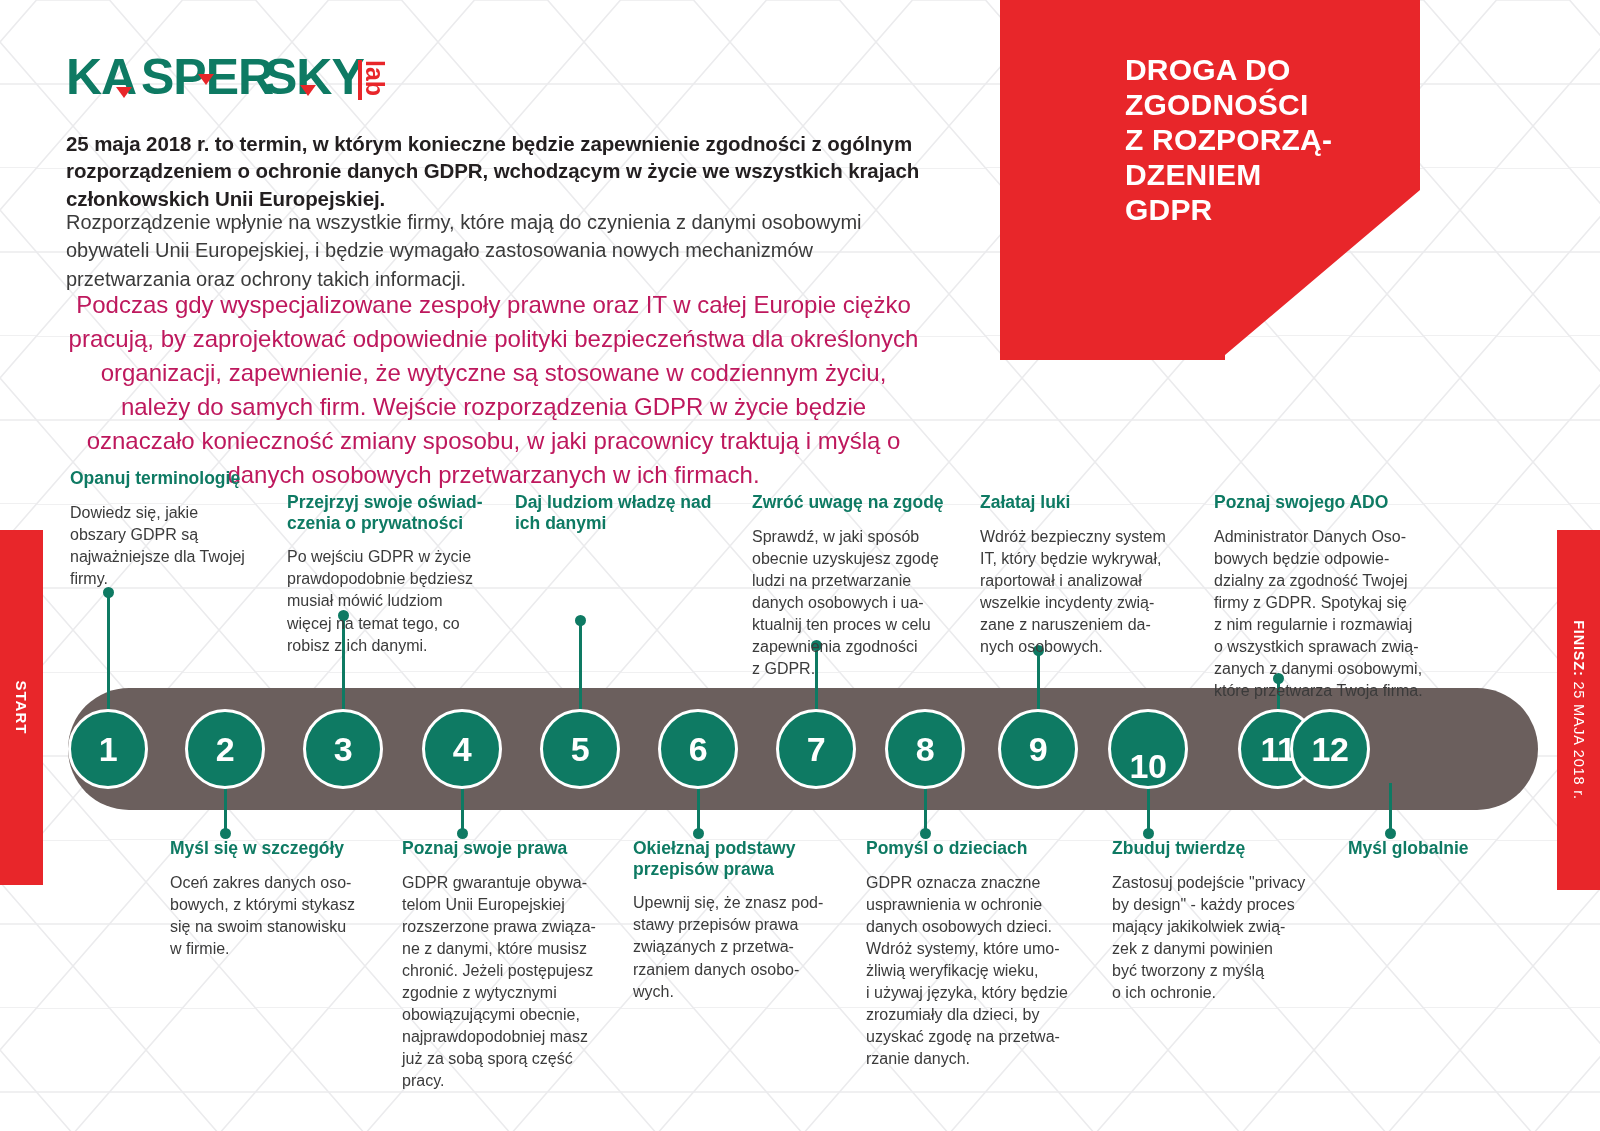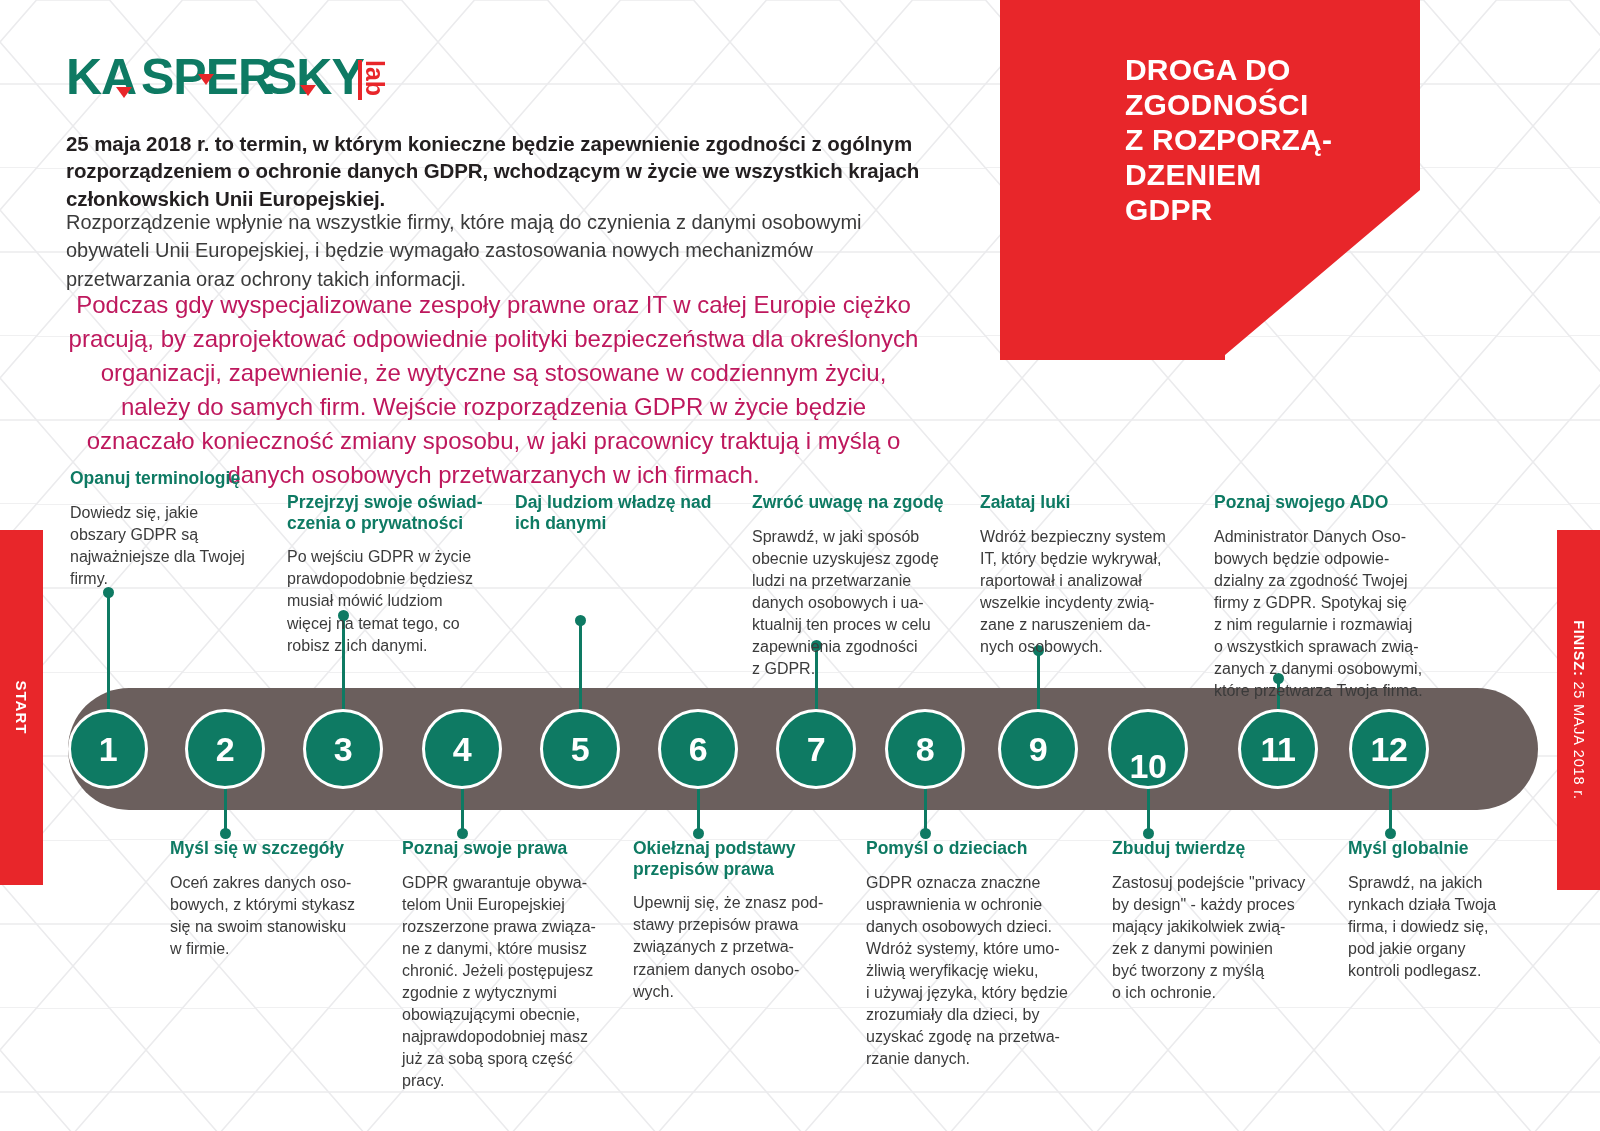--- a/index.html
+++ b/index.html
@@ -394,28 +394,23 @@
         <div class="step-title">Poznaj swojego ADO</div>
         <div class="step-body">Administrator Danych Oso-
 bowych będzie odpowie-
 dzialny za zgodność Twojej
 firmy z GDPR. Spotykaj się
 z nim regularnie i rozmawiaj
 o wszystkich sprawach zwią-
 zanych z danymi osobowymi,
 które przetwarza Twoja firma.</div>
       </div>
-      <div class="step-node" style="left: 1349px;">
+      <div class="step-node" style="left: 1290px;">
         <span>12</span>
       </div>
       <div class="connector" style="left: 1388.5px; top: 783px; height: 51px;"></div>
       <div class="connector-dot" style="left: 1384.5px; top: 828px;"></div>
       <div class="step-card" style="left: 1348px; width: 200px; top: 838px;">
         <div class="step-title">Myśl globalnie</div>
-        <div class="step-body">Sprawdź, na jakich
-rynkach działa Twoja
-firma, i dowiedz się,
-pod jakie organy
-kontroli podlegasz.</div>
       </div>
     </div>
 
 </div>
 
 </body></html>

